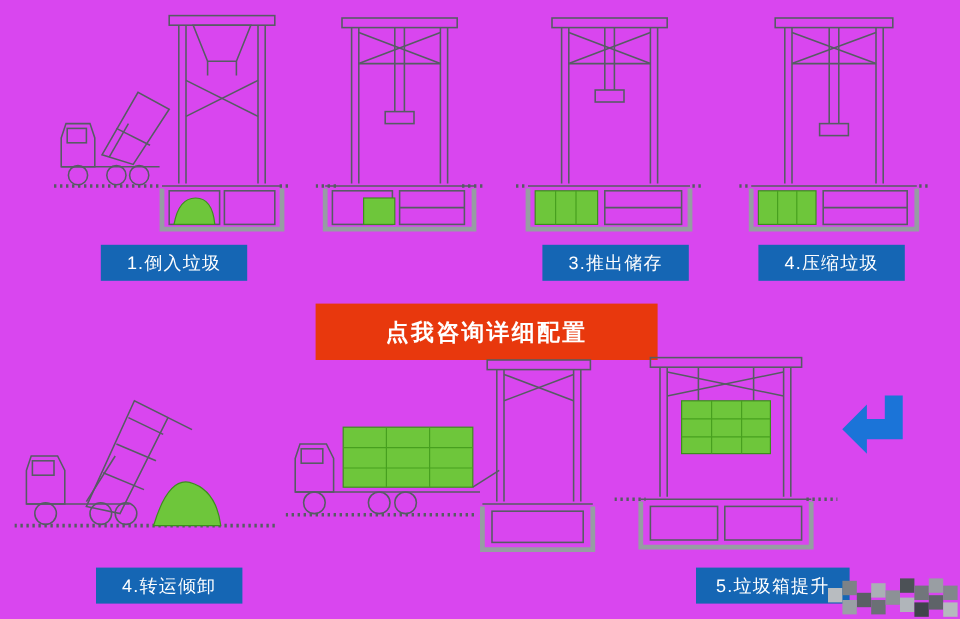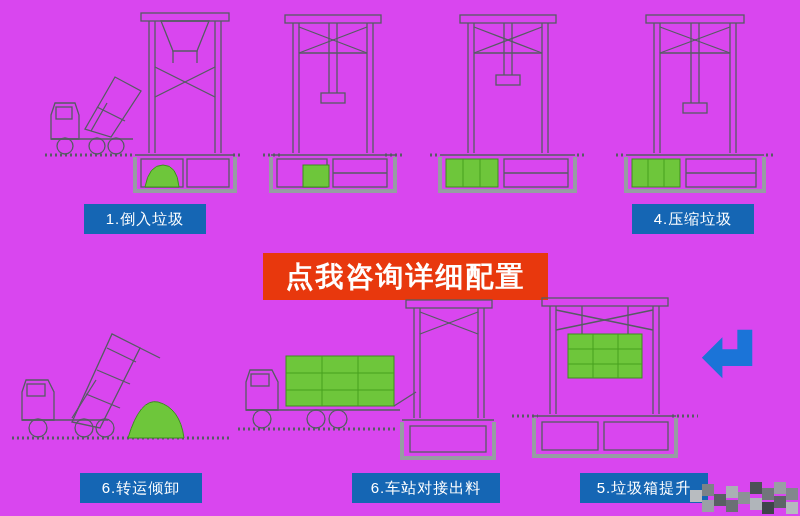--- a/index.html
+++ b/index.html
@@ -16,21 +16,21 @@
   .step-label{position:absolute;height:30px;display:flex;align-items:center;justify-content:center;
     background:var(--label-bg);color:#fff;font-size:15px;letter-spacing:1px;white-space:nowrap}
   .l1{left:84px;top:204px;width:122px}
   .l2{left:272px;top:204px;width:122px}
   .l3{left:452px;top:204px;width:122px}
   .l4{left:632px;top:204px;width:122px}
   .l7{left:80px;top:473px;width:122px}
   .l6{left:352px;top:473px;width:148px}
   .l5{left:580px;top:473px;width:128px}
   .banner{position:absolute;left:263px;top:253px;width:285px;height:47px;background:var(--banner-bg);
-    color:#fff;font-size:28px;font-weight:bold;letter-spacing:2px;display:flex;align-items:center;
+    color:#fff;font-size:19px;font-weight:bold;letter-spacing:2px;display:flex;align-items:center;
     justify-content:center;cursor:pointer}
   .arrow{position:absolute;left:700px;top:324px;width:56px;height:58px}
   .arrow svg{display:block;width:100%;height:100%}
   .watermark{position:absolute;left:688px;top:478px;width:112px;height:38px}
   .watermark svg{display:block;width:100%;height:100%}
   .p1{left:45px;top:6px;width:195px;height:194px}
   .p2{left:263px;top:6px;width:140px;height:194px}
   .p3{left:430px;top:6px;width:155px;height:194px}
   .p4{left:616px;top:6px;width:158px;height:194px}
   .p7{left:12px;top:296px;width:218px;height:170px}
@@ -165,20 +165,21 @@
         <rect class="green-fill" x="16" y="152" width="48" height="28"></rect>
         <line class="gln" x1="32" y1="152" x2="32" y2="180"></line>
         <line class="gln" x1="48" y1="152" x2="48" y2="180"></line>
         <rect class="ln" x="70" y="152" width="70" height="28"></rect>
         <line class="ln" x1="70" y1="166" x2="140" y2="166"></line>
       </g>
     </svg>
   </div>
 
   <div class="step-label l1">1.倒入垃圾</div>
+  <div class="step-label l3">3.推出储存</div>
   <div class="step-label l4">4.压缩垃圾</div>
 
   <div class="banner">点我咨询详细配置</div>
 
   <div class="illus p7">
     <svg viewBox="0 0 218 170">
       <g>
         <path class="ln" d="M60 126 L100 38 L128 52 L88 132 Z"></path>
         <line class="ln" x1="74" y1="98" x2="108" y2="112"></line>
         <line class="ln" x1="85" y1="74" x2="118" y2="88"></line>
@@ -257,22 +258,21 @@
         <line class="hatch" x1="0" y1="122" x2="26" y2="122"></line>
         <line class="hatch" x1="160" y1="122" x2="186" y2="122"></line>
         <path class="thick" d="M22 124 L22 162 L164 162 L164 124"></path>
         <line class="ln" x1="22" y1="122" x2="164" y2="122"></line>
         <rect class="ln" x="30" y="128" width="56" height="28"></rect>
         <rect class="ln" x="92" y="128" width="64" height="28"></rect>
       </g>
     </svg>
   </div>
 
-  <div class="step-label l7">6.转运倾卸</div>
-  <div class="step-label l6">6.车站对接出料</div>
+  <div class="step-label l7">4.转运倾卸</div>
   <div class="step-label l5">5.垃圾箱提升</div>
 
   <div class="arrow">
     <svg viewBox="0 0 60 62">
       <path d="M2 36 L24 14 L24 27 L40 27 L40 6 L56 6 L56 45 L24 45 L24 58 Z" style="fill:var(--arrow)"></path>
     </svg>
   </div>
 
   <div class="watermark">
     <svg viewBox="0 0 112 38">

